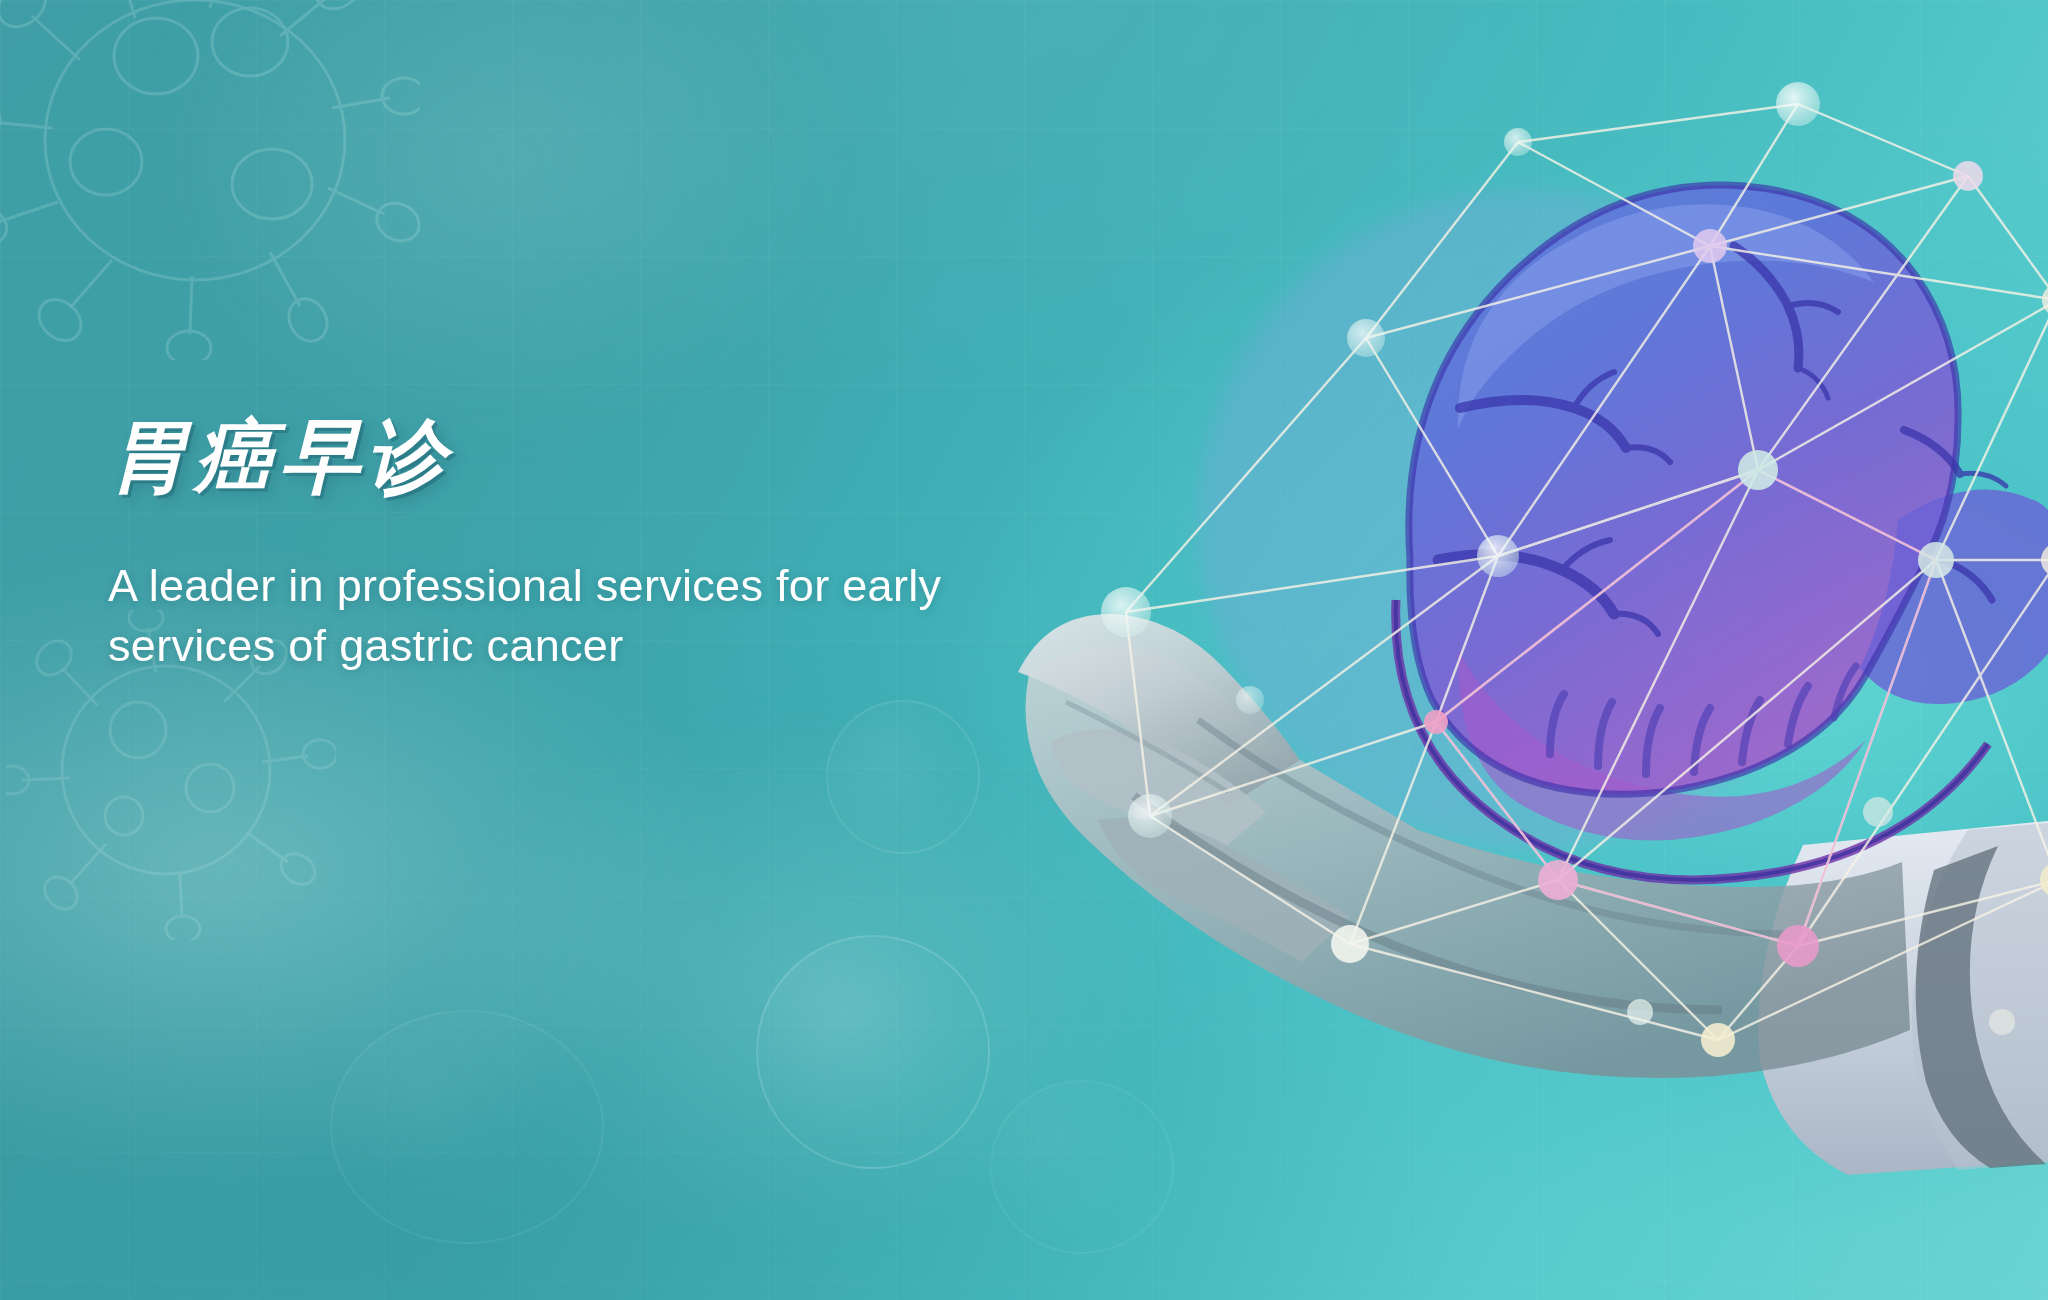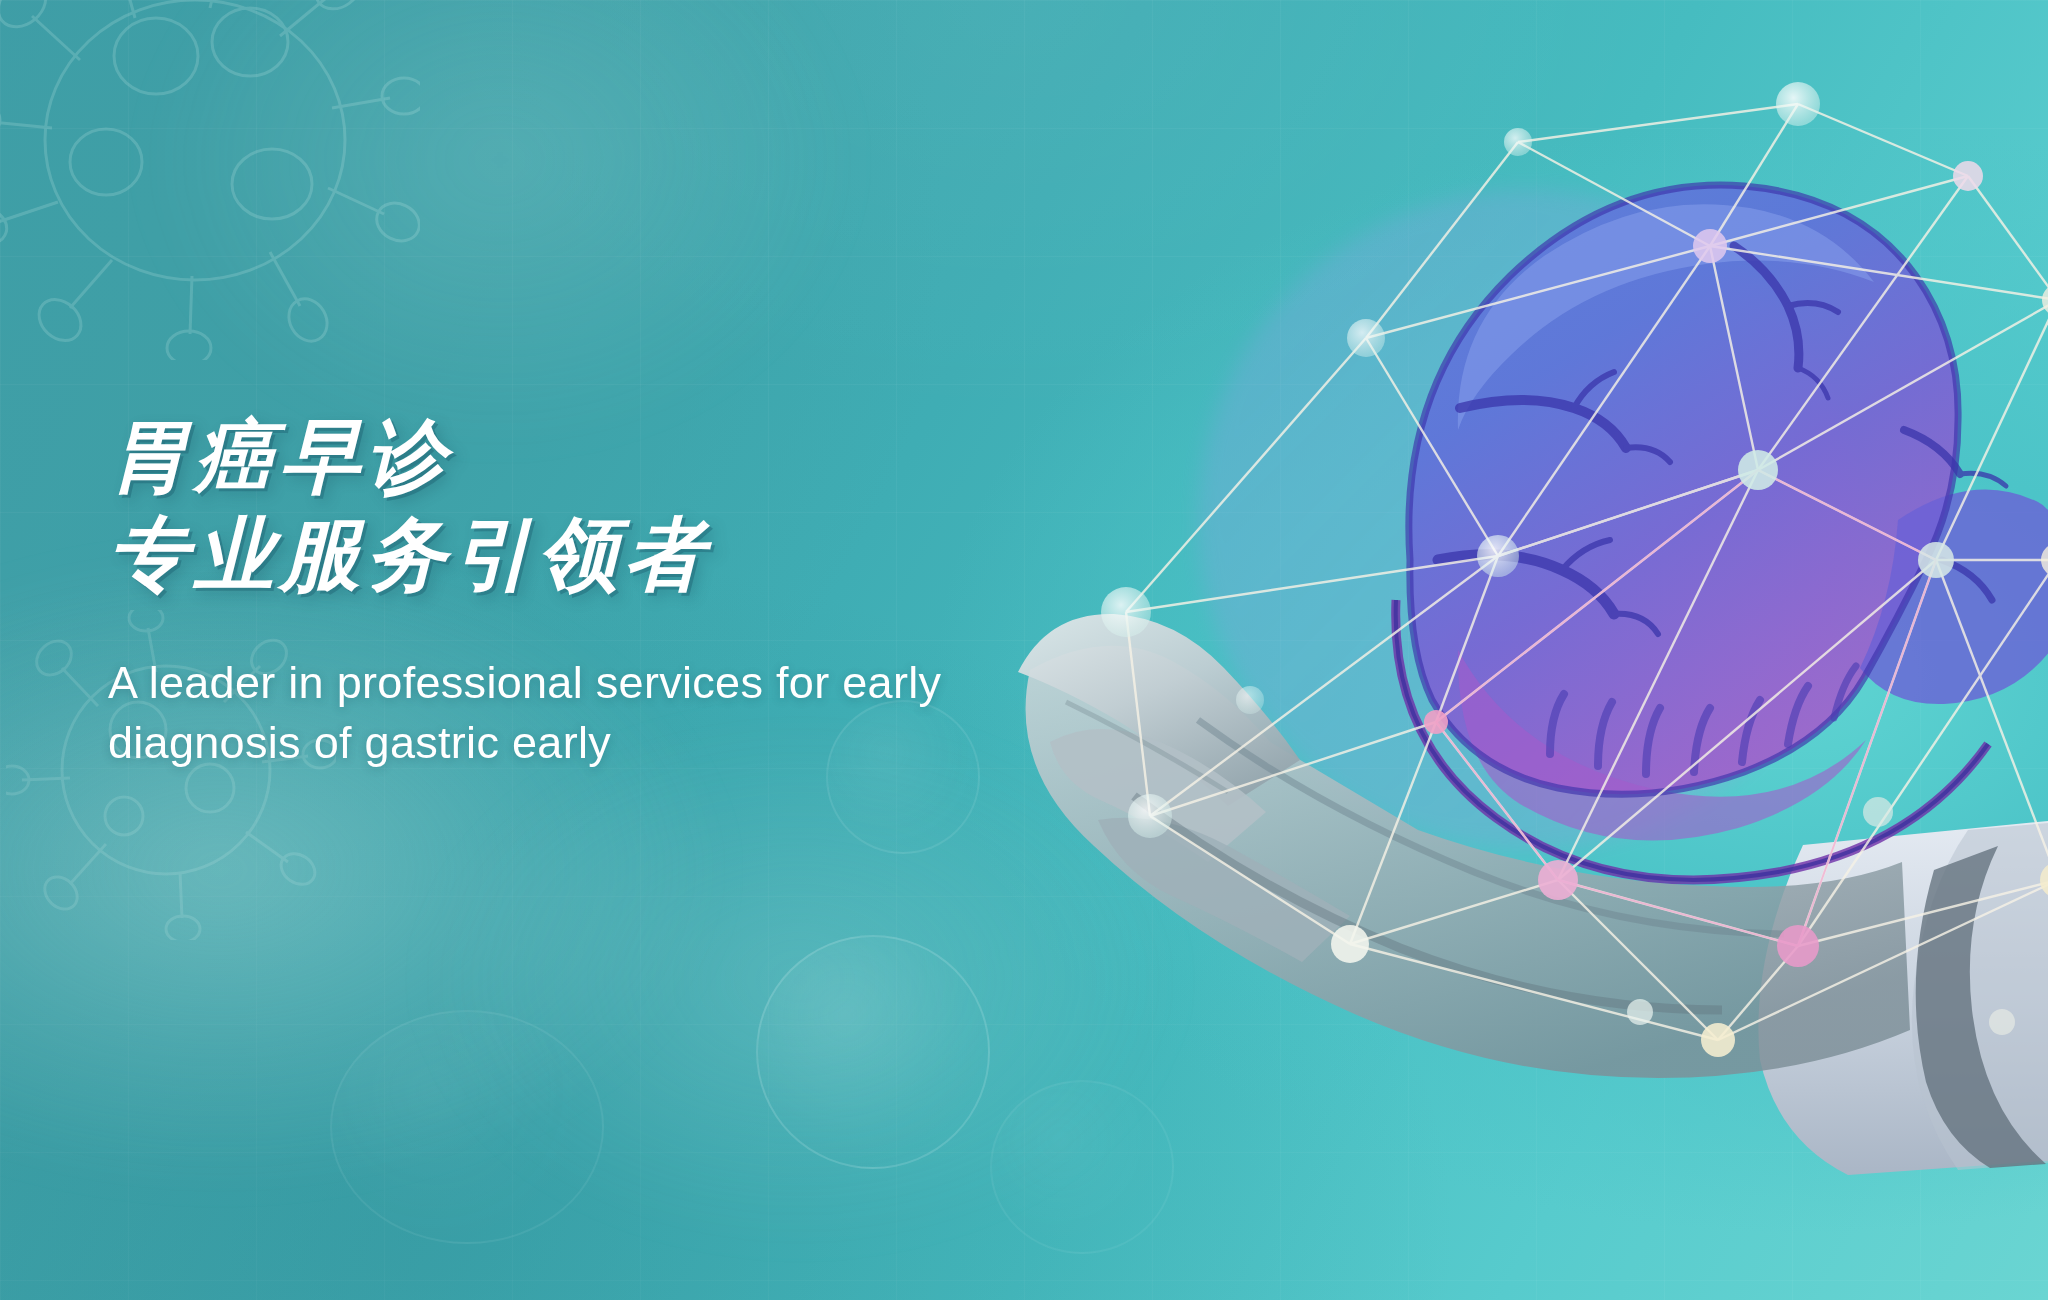--- a/index.html
+++ b/index.html
@@ -393,21 +393,20 @@
         <circle cx="742" cy="1012" r="13" fill="#e9f4ef" opacity="0.7"></circle>
         <circle cx="980" cy="812" r="15" fill="#dce9e6" opacity="0.7"></circle>
         <circle cx="1104" cy="1022" r="13" fill="#e6eae4" opacity="0.7"></circle>
       </g>
     </svg>
   </div>
 
   <div class="copy">
     <div class="headline">
       <span class="ln1">胃癌早诊</span>
-      <span class="ln2">专业服务引领者</span>
     </div>
     <div class="subline">
       <span>A leader in professional services for early</span>
-      <span>diagnosis of gastric early</span>
+      <span>services of gastric cancer</span>
     </div>
   </div>
 
 </div>
 
 </body></html>

